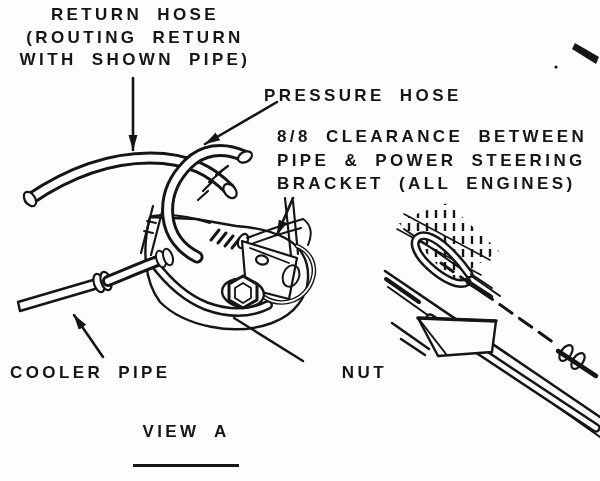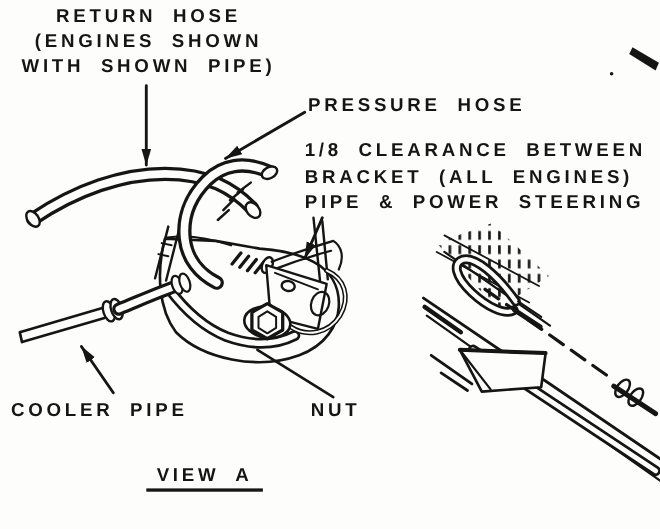--- a/index.html
+++ b/index.html
@@ -11,26 +11,26 @@
   .stage svg{position:absolute;left:0;top:0;}
   .s{stroke:var(--ink,#151515);fill:none;stroke-linecap:round;stroke-linejoin:round;}
   .w{stroke:#fdfdfc;fill:none;stroke-linecap:round;stroke-linejoin:round;}
   .wf{fill:#fdfdfc;stroke:var(--ink,#151515);stroke-linejoin:round;}
   .f{fill:var(--ink,#151515);stroke:none;}
   .lbl{
     position:absolute;font-weight:700;font-size:17px;color:var(--ink,#151515);
     letter-spacing:3.4px;word-spacing:7px;line-height:22.5px;white-space:nowrap;
   }
   #lbl-return{left:4px;top:4px;width:262px;text-align:center;}
-  #lbl-pressure{left:280px;top:85px;}
+  #lbl-pressure{left:264px;top:85px;}
   #lbl-clearance{left:277px;top:125px;line-height:23.5px;}
   #lbl-cooler{left:10px;top:362px;width:178px;text-align:left;}
-  #lbl-nut{left:223px;top:362px;width:164px;text-align:center;}
+  #lbl-nut{left:223px;top:362px;width:164px;text-align:right;}
   #lbl-view{left:104px;top:419px;width:164px;text-align:center;line-height:25px;}
-  .view-title-inner{display:inline-block;border-bottom:3px solid var(--ink,#151515);padding:0 9px 0 9px;}
+  .view-title-inner{display:inline-block;border-bottom:3px solid var(--ink,#151515);padding:0 9px 20px 9px;}
 </style>
 </head>
 <body>
 
 <div class="stage">
 
   <svg width="600" height="481" viewBox="0 0 600 481">
     <defs>
       <marker id="arw" markerWidth="17" markerHeight="13" refX="15" refY="6" orient="auto" markerUnits="userSpaceOnUse">
         <path d="M0 1.5 L15.5 6 L0 10.5 Z" class="f"></path>
@@ -150,32 +150,32 @@
     </g>
 
     <g>
       <polygon class="f" points="575,43 599,57 596,64 572,49"></polygon>
       <circle class="f" cx="556" cy="67" r="1.6"></circle>
     </g>
   </svg>
 
   <div class="lbl" id="lbl-return">
     <div>RETURN HOSE</div>
-    <div>(ENGINES SHOWN</div>
+    <div>(ROUTING RETURN</div>
     <div>WITH SHOWN PIPE)</div>
   </div>
 
   <div class="lbl" id="lbl-pressure">
     <div>PRESSURE HOSE</div>
   </div>
 
   <div class="lbl" id="lbl-clearance">
-    <div>1/8 CLEARANCE BETWEEN</div>
+    <div>8/8 CLEARANCE BETWEEN</div>
+    <div>PIPE &amp; POWER STEERING</div>
     <div>BRACKET (ALL ENGINES)</div>
-    <div>PIPE &amp; POWER STEERING</div>
   </div>
 
   <div class="lbl" id="lbl-cooler">
     <div>COOLER PIPE</div>
   </div>
 
   <div class="lbl" id="lbl-nut">
     <div>NUT</div>
   </div>
 

